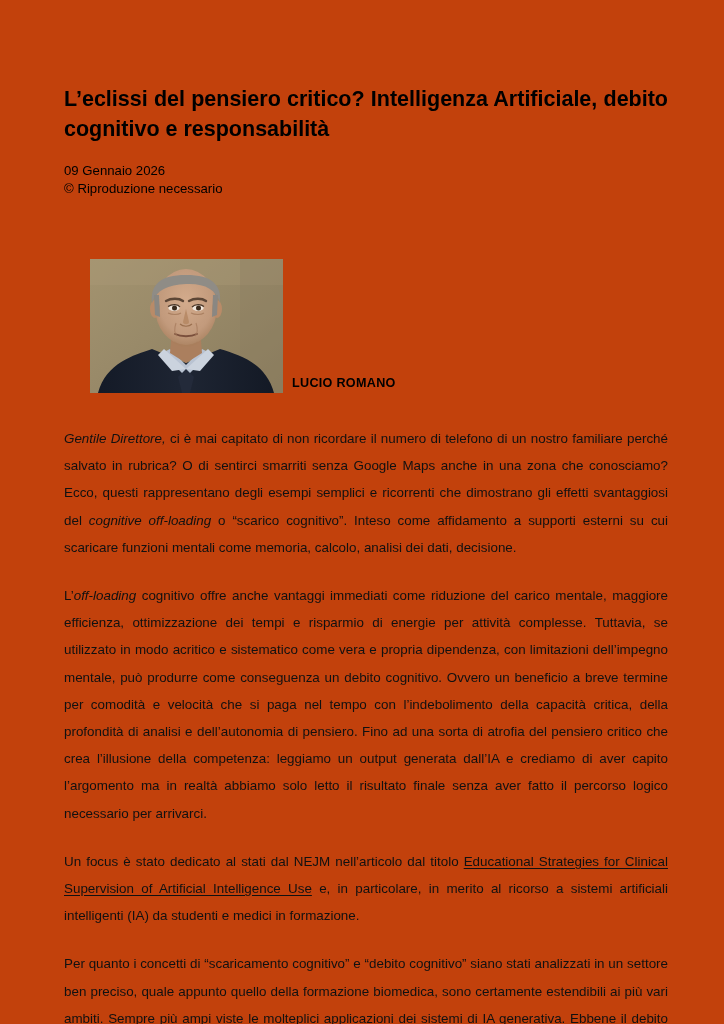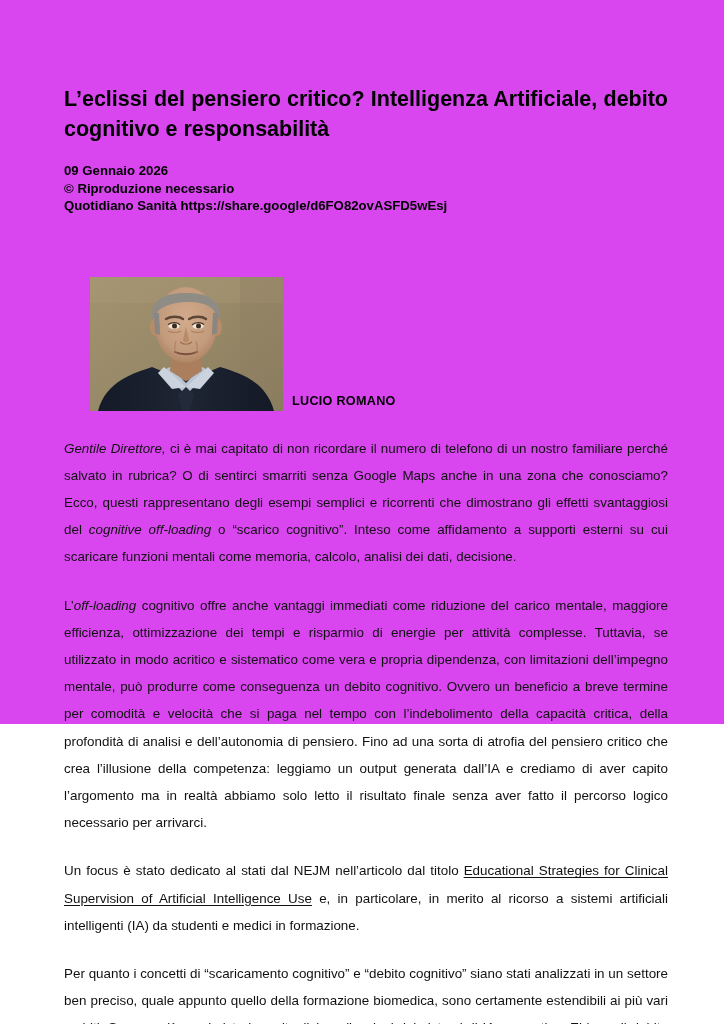--- a/index.html
+++ b/index.html
@@ -12,22 +12,22 @@
     height: 1024px;
     overflow: hidden;
     font-family: "Liberation Sans", sans-serif;
     color: #000000;
     -webkit-font-smoothing: antialiased;
   }
 
   .page {
     position: relative;
     width: 724px;
-    height: 724px;
-    background: #d946ef;
+    height: 1024px;
+    background: #c2410c;
     box-sizing: border-box;
   }
 
   .content {
     position: absolute;
     left: 64px;
     top: 84px;
     width: 604px;
   }
 
@@ -40,21 +40,21 @@
     text-align-last: left;
     letter-spacing: 0px;
     margin: 0;
     color: #000;
   }
 
   
   .meta {
     margin-top: 18px;
     font-size: 13.2px;
-    font-weight: bold;
+    font-weight: normal;
     line-height: 17.5px;
     color: #000;
   }
   .meta-line { display: block; white-space: nowrap; }
 
   
   .figure-wrap {
     position: relative;
     margin-top: 62px;
     height: 150px;
@@ -82,39 +82,38 @@
     color: #000;
   }
 
   
   .body-text { margin-top: 4px; }
   .para {
     font-size: 13.4px;
     line-height: 27.2px;
     text-align: justify;
     text-align-last: left;
-    margin: 8px 0 21px 0;
+    margin: 16px 0 21px 0;
     color: #111;
   }
   .para:last-child { margin-bottom: 0; }
   .para i { font-style: italic; }
   .para .u { text-decoration: underline; text-underline-offset: 2px; }
 </style>
 </head>
 <body>
 
 <div class="page">
   <div class="content">
 
     <h1 class="doc-title">L’eclissi del pensiero critico? Intelligenza Artificiale, debito cognitivo e responsabilità</h1>
 
     <div class="meta">
       <span class="meta-line">09 Gennaio 2026</span>
       <span class="meta-line">© Riproduzione necessario</span>
-      <span class="meta-line">Quotidiano Sanità https://share.google/d6FO82ovASFD5wEsj</span>
     </div>
 
     <div class="figure-wrap">
       <div class="photo">
         <svg viewBox="0 0 193 134" preserveAspectRatio="none" aria-hidden="true">
           <defs>
             <linearGradient id="bgGrad" x1="0" y1="0" x2="1" y2="1">
               <stop offset="0%" stop-color="#a79madd"></stop>
               <stop offset="0%" stop-color="#a59madd"></stop>
             </linearGradient>

